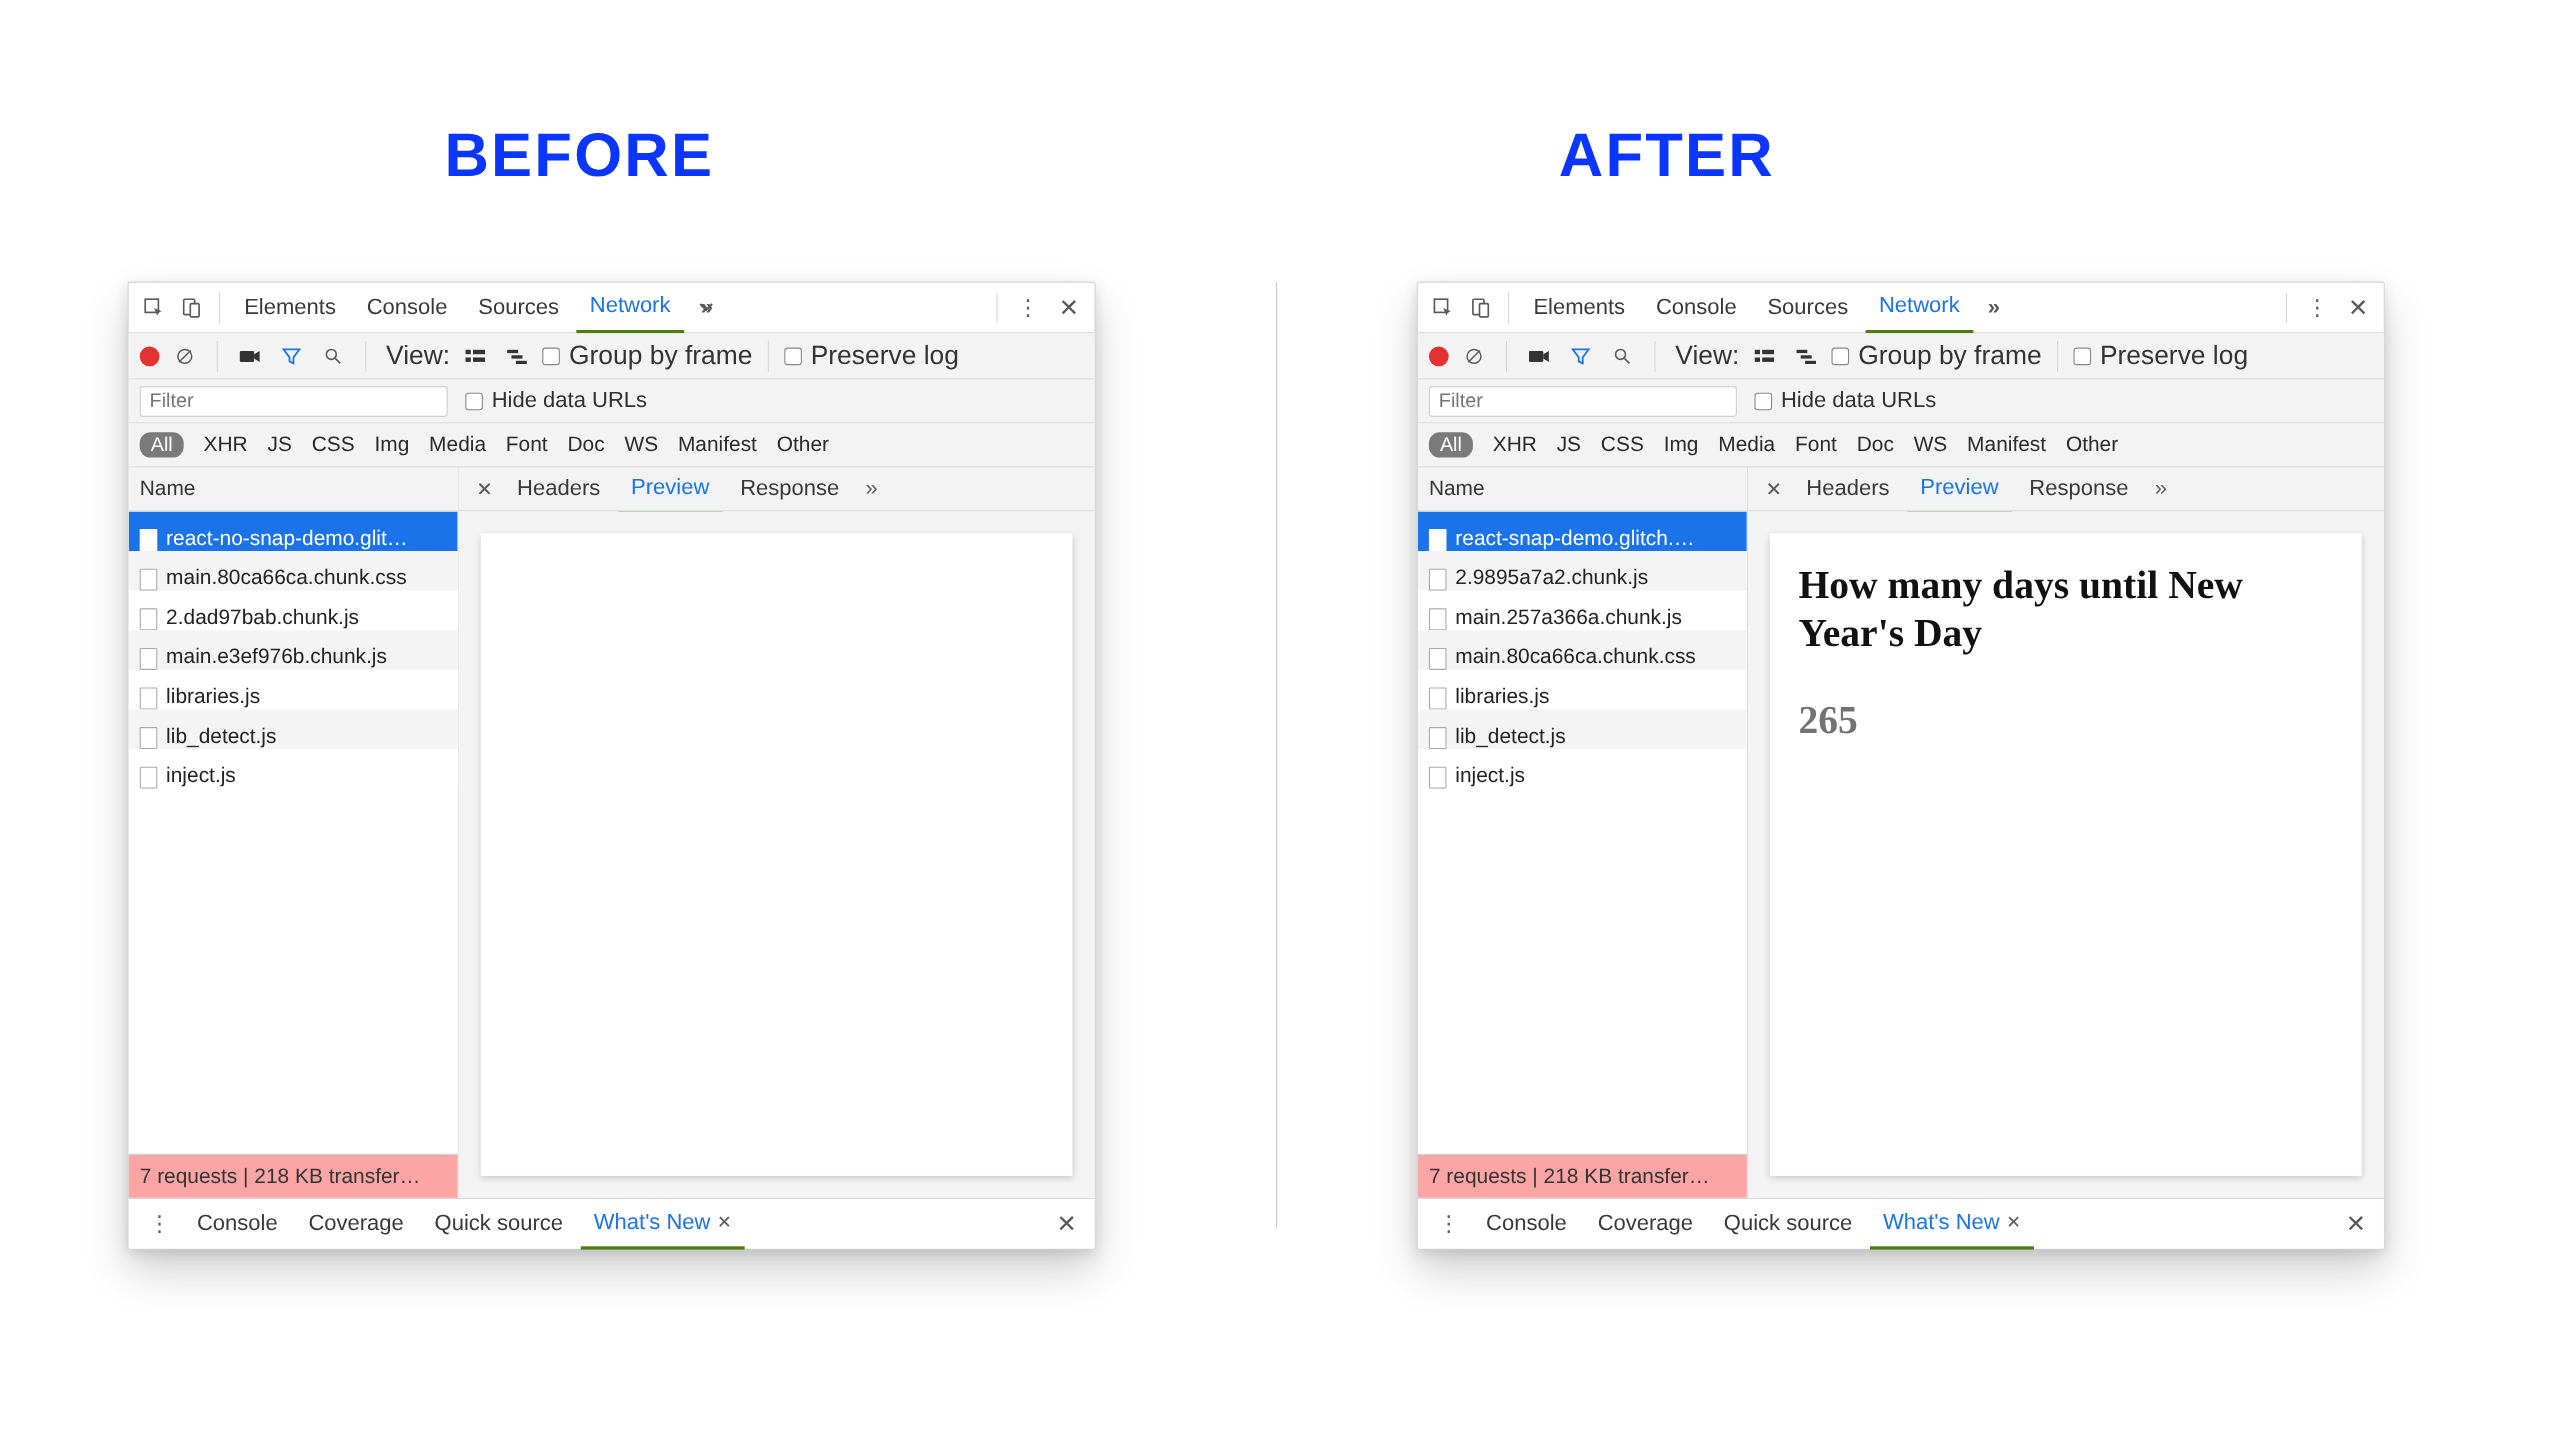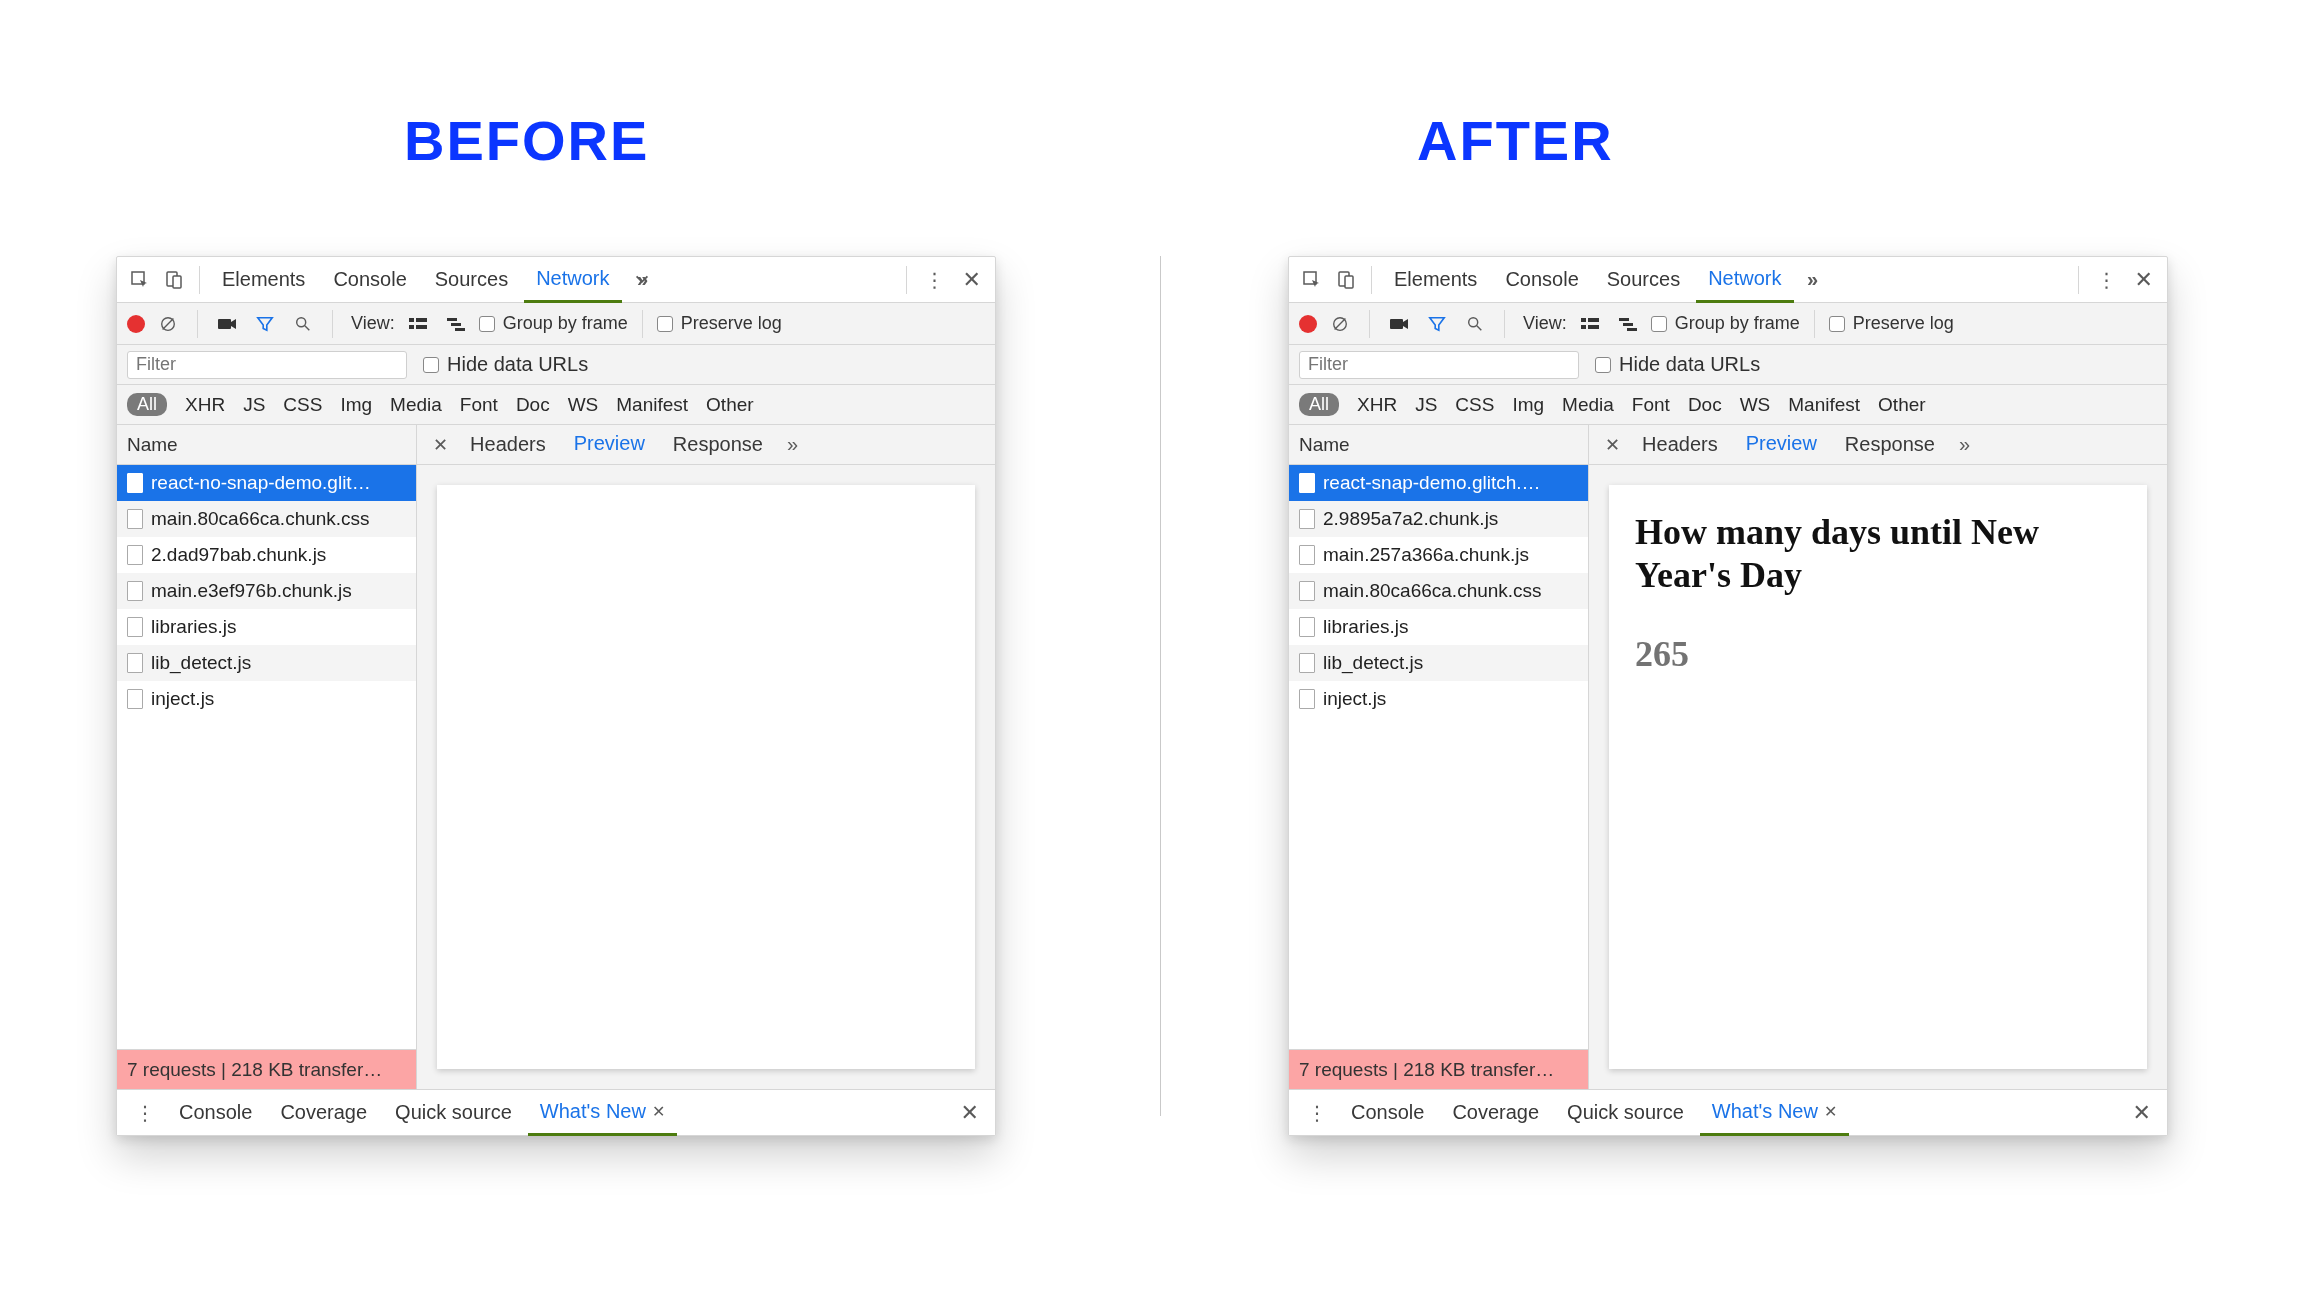--- a/index.html
+++ b/index.html
@@ -74,21 +74,21 @@
 
   
   .toolbar {
     display: flex;
     align-items: center;
     height: 42px;
     border-bottom: 1px solid #d6d6d6;
     padding: 0 10px;
     background: #f3f3f3;
     gap: 8px;
-    font-size: 18px;
+    font-size: 24px;
     color: #333;
   }
   .record-dot { width: 18px; height: 18px; background: #e53131; border-radius: 50%; }
   .view-label { margin-left: 4px; }
   .cbox {
     width: 16px; height: 16px; border: 1.5px solid #888; border-radius: 3px; background: #fff; flex-shrink:0;
   }
 
   
   .filterrow {
@@ -154,21 +154,21 @@
     color: #333;
   }
   .request-list {
     flex: 1 1 auto;
     overflow: hidden;
     background: #fff;
   }
   .req {
     height: 36px;
     display: flex;
-    align-items: center;
+    align-items: flex-end;
     gap: 8px;
     padding: 0 10px;
     font-size: 19px;
     color: #222;
     white-space: nowrap;
     overflow: hidden;
     text-overflow: ellipsis;
   }
   .req:nth-child(odd){ background:#fff; }
   .req:nth-child(even){ background:#f4f4f4; }

